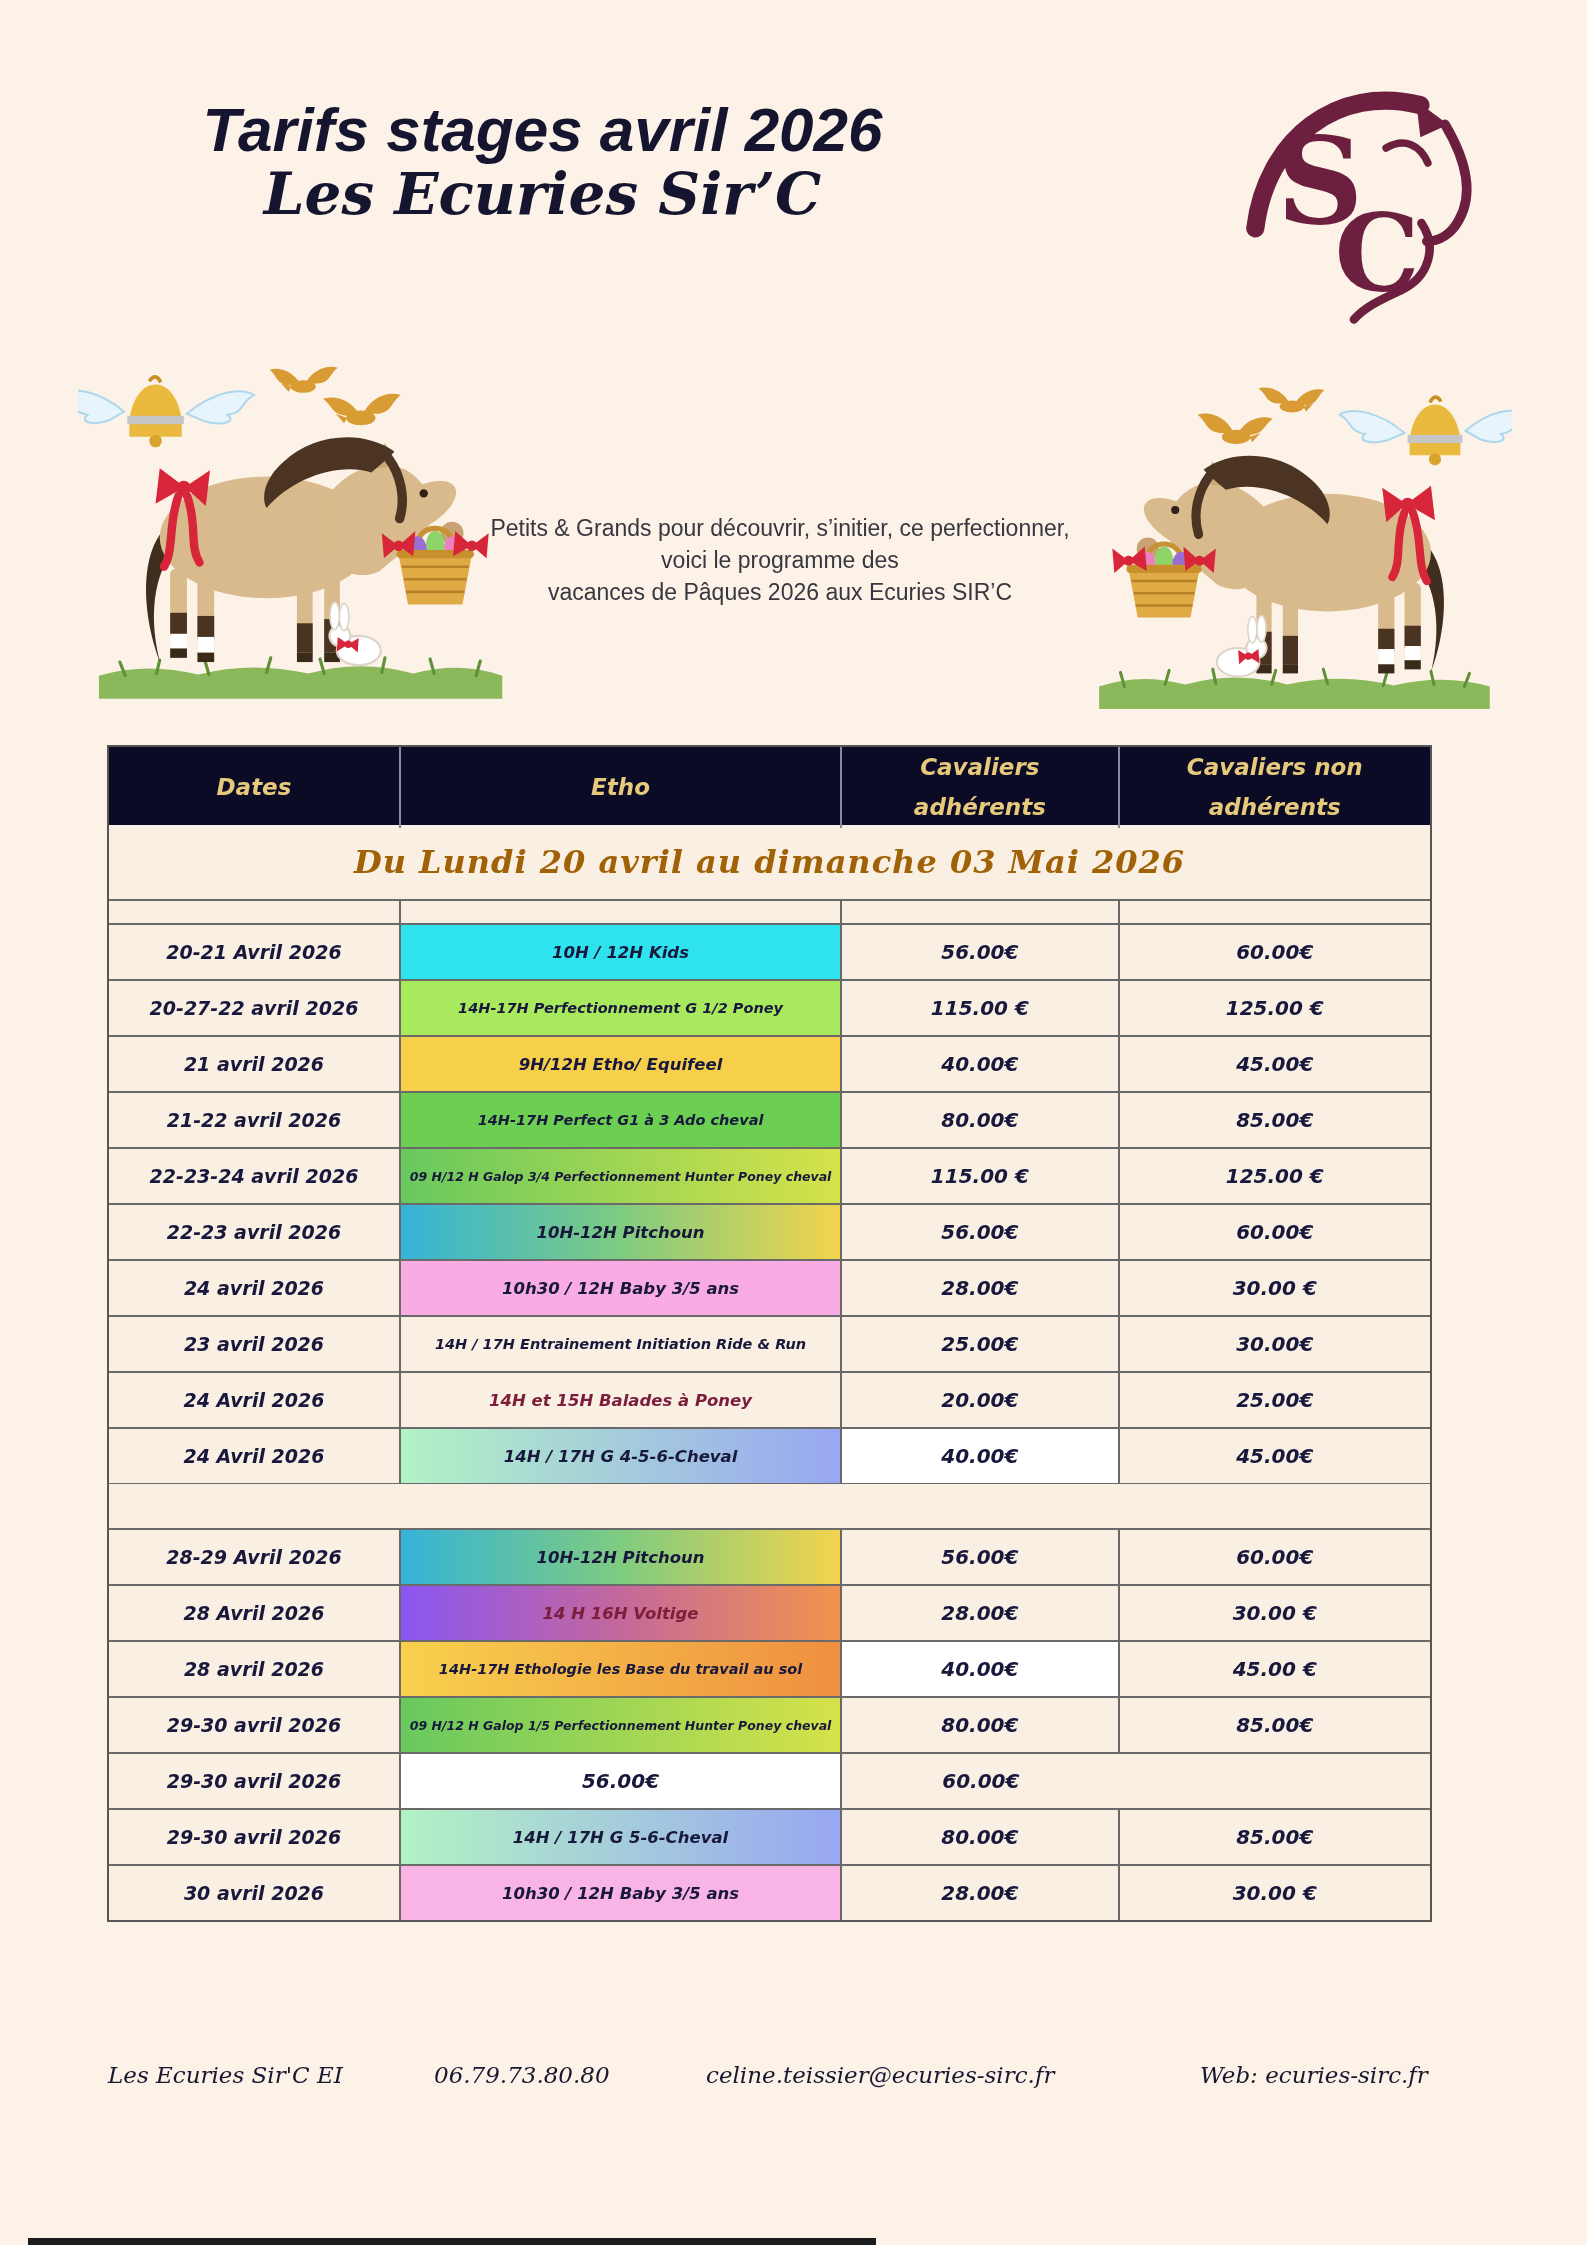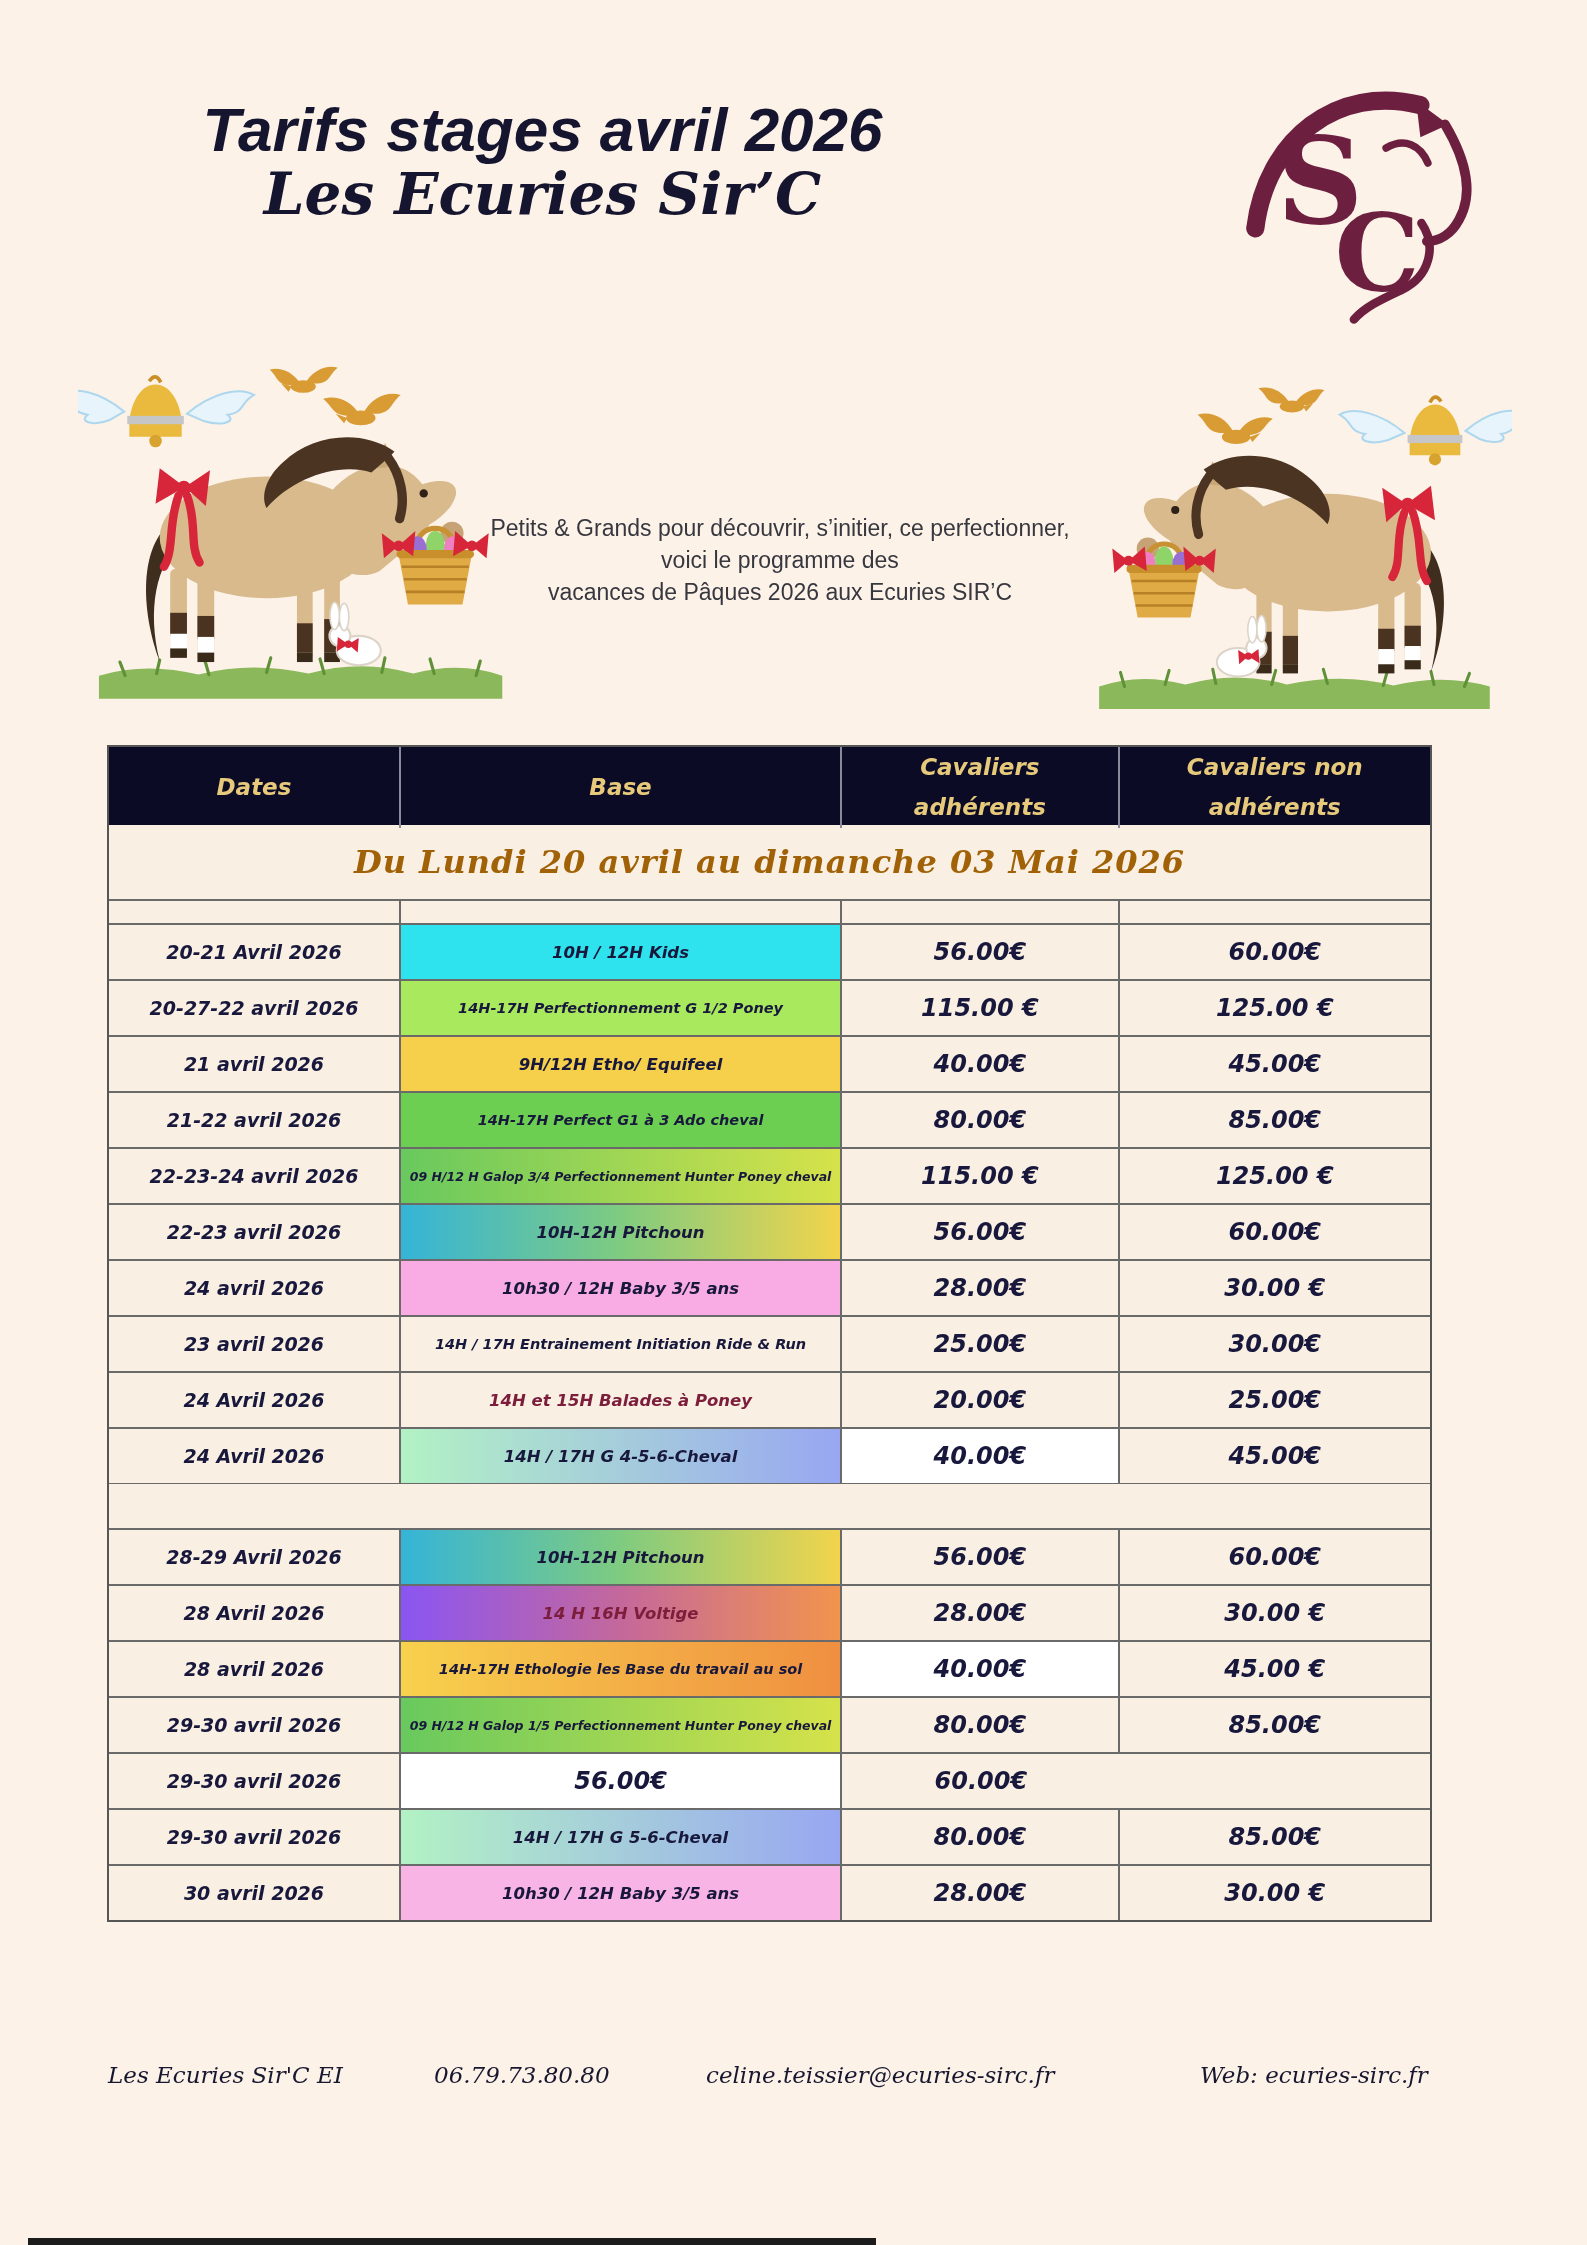--- a/index.html
+++ b/index.html
@@ -34,21 +34,21 @@
            font-size:32px;color:#a16207;letter-spacing:1px;}
   .thin-row{height:22px;border-bottom:2px solid #6a6a6a;}
 
   .trow{border-bottom:2px solid #6a6a6a;min-height:54px;color:#18183c;}
   .trow:last-child{border-bottom:none;}
   .trow .date{font-weight:bold;font-style:italic;font-size:19px;padding:0 6px;}
   .trow .stage{padding:0;}
   .trow .stage span{font-weight:bold;font-style:italic;font-size:16.5px;padding:4px 8px;}
   .trow .stage span.sm{font-size:14.5px;}
   .trow .stage span.xs{font-size:12.5px;}
-  .trow .price{font-weight:bold;font-style:italic;font-size:24px;padding:4px 6px;}
+  .trow .price{font-weight:bold;font-style:italic;font-size:20px;padding:4px 6px;}
   .trow .price.white{background:#ffffff;}
   .spacer-row{height:44px;border-bottom:2px solid #6a6a6a;border-top:1px solid #6a6a6a;background:#f9efe3;}
 
   
   .footer{position:absolute;top:2062px;left:0;width:1587px;height:40px;color:#17172f;
           font-family:"DejaVu Serif","Liberation Serif",serif;font-style:italic;font-size:23px;}
   .footer span{position:absolute;white-space:nowrap;}
   .f-company{left:108px;}
   .f-phone{left:434px;}
   .f-email{left:706px;}
@@ -193,21 +193,21 @@
 
   <div class="intro">
     <div>Petits &amp; Grands pour découvrir, s’initier, ce perfectionner,</div>
     <div>voici le programme des</div>
     <div>vacances de Pâques 2026  aux Ecuries SIR’C</div>
   </div>
 
   <div class="price-table">
     <div class="thead grid4">
       <div class="cell">Dates</div>
-      <div class="cell">Base</div>
+      <div class="cell">Etho</div>
       <div class="cell">Cavaliers
 adhérents</div>
       <div class="cell">Cavaliers non
 adhérents</div>
     </div>
     <div class="subhead">Du Lundi 20 avril  au dimanche 03 Mai 2026</div>
     <div class="thin-row grid4">
       <div class="cell"></div>
         <div class="cell"></div>
       <div class="cell"></div>

